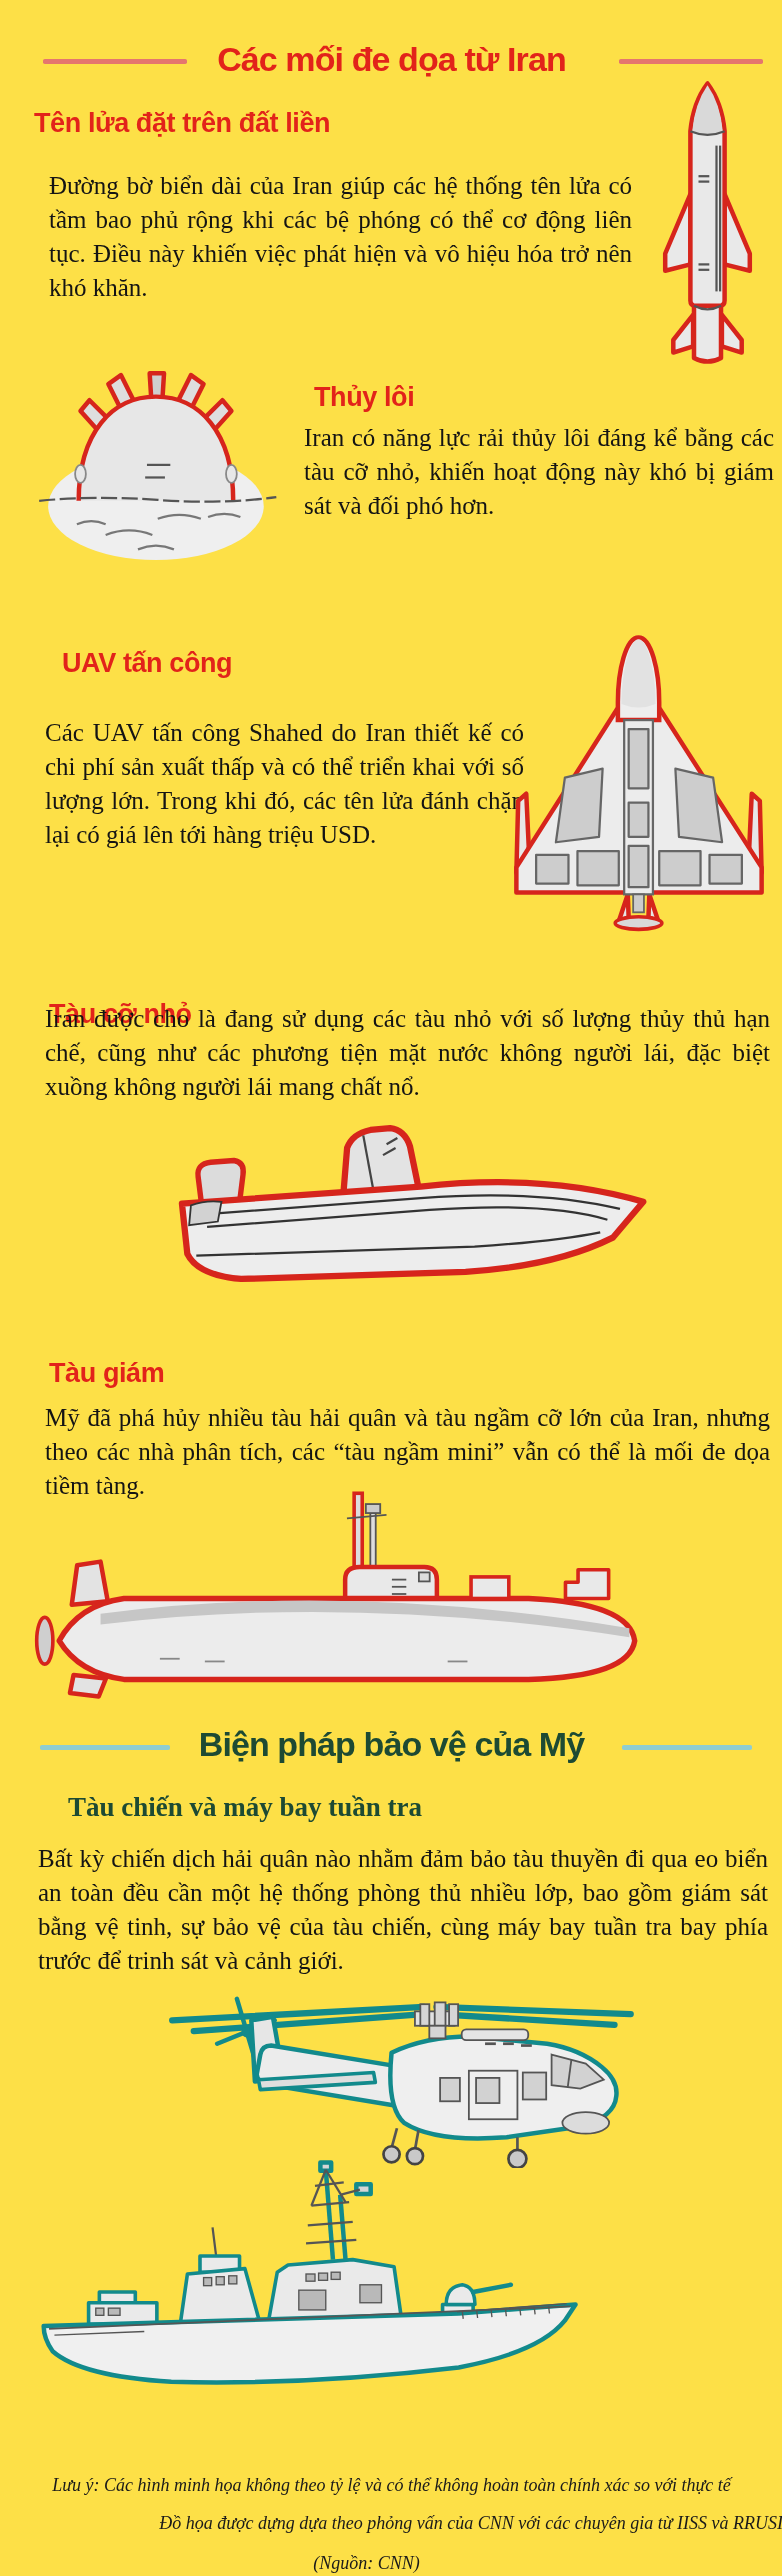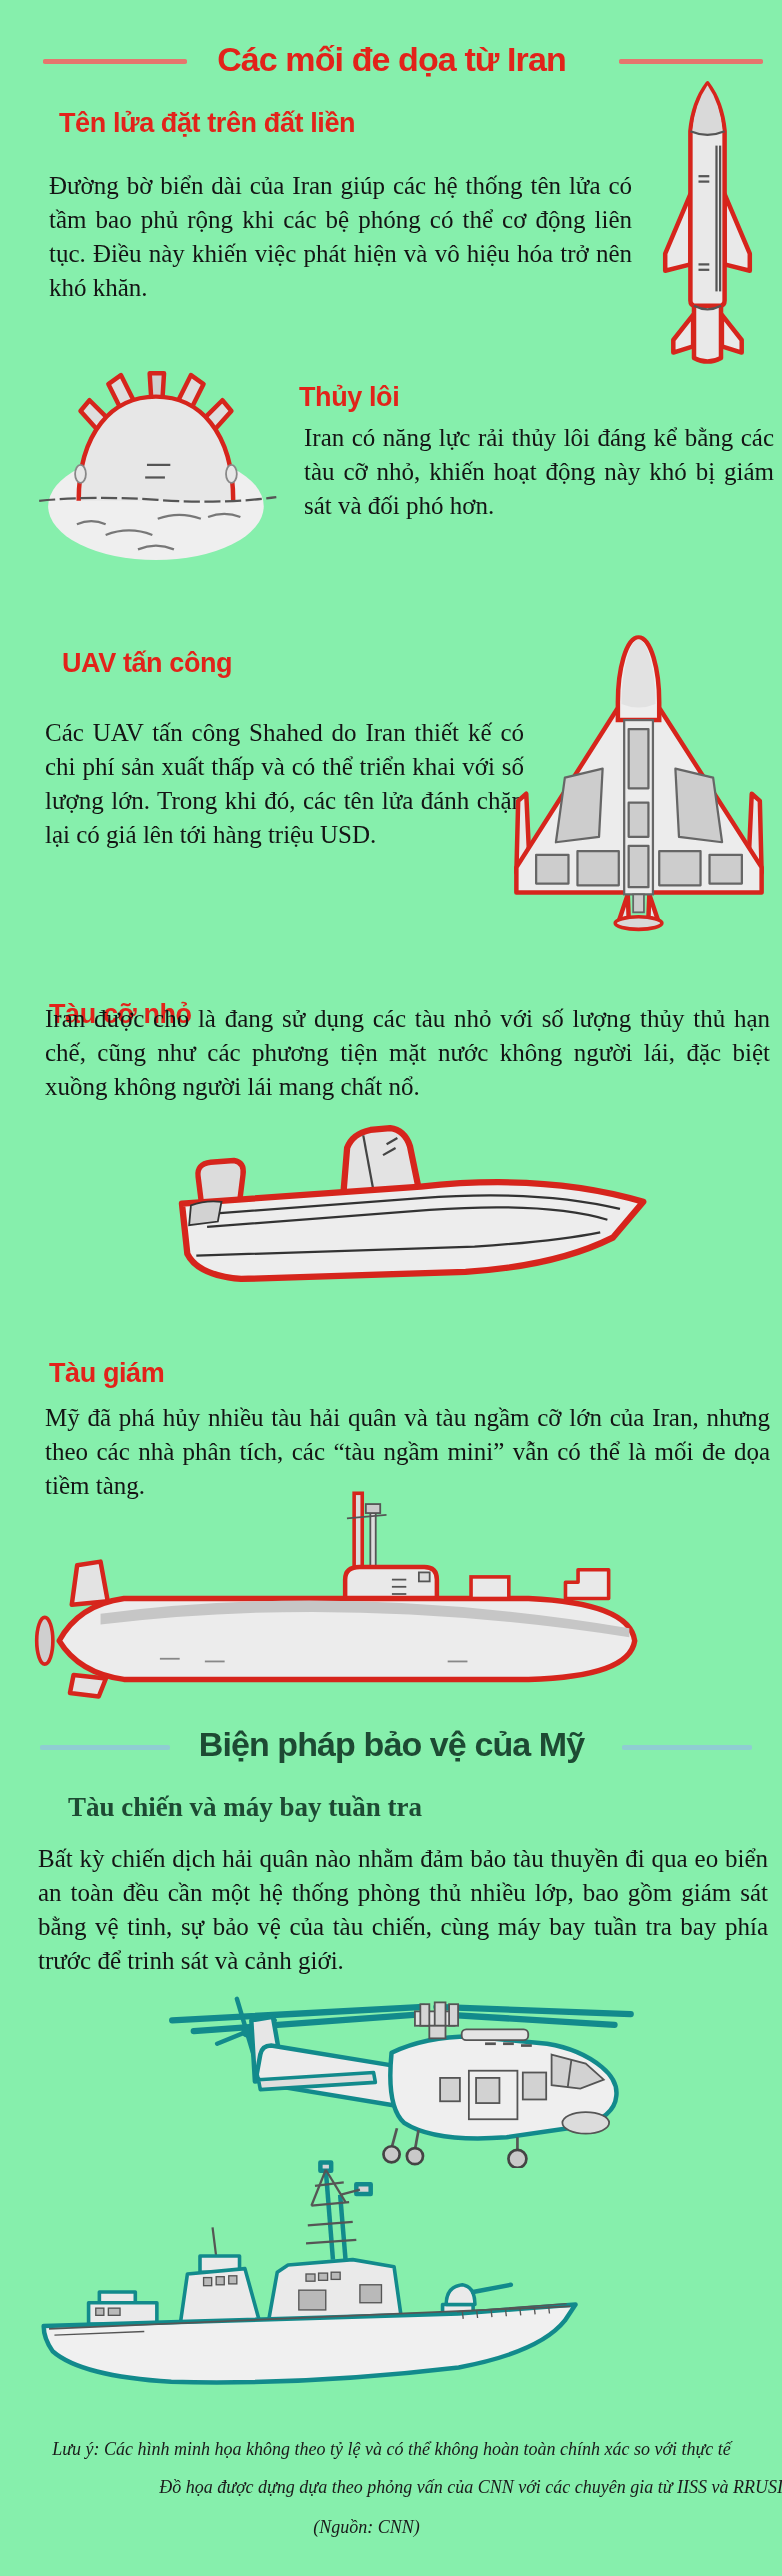--- a/index.html
+++ b/index.html
@@ -6,21 +6,21 @@
     --red:#e2231a;
     --red-line:#e5766e;
     --red-outline:#d6251c;
     --green:#1d4a33;
     --teal:#128a8c;
     --teal-line:#8fcdd2;
     --ink:#141414;
   }
   *{margin:0;padding:0;box-sizing:border-box;}
   body{background:#ffffff;font-family:"Liberation Serif",serif;}
-  .canvas{position:relative;width:783px;height:2576px;background:#86efac;overflow:hidden;margin:0 auto;padding-left:44px;}
+  .canvas{position:relative;width:783px;height:2576px;background:#fde047;overflow:hidden;margin:0 auto;padding-left:44px;}
   .abs{position:absolute;}
   .main-title{
     font-family:"Liberation Sans",sans-serif;
     font-weight:bold;font-size:34px;letter-spacing:-0.9px;
     text-align:center;width:783px;
   }
   .title-iran{color:var(--red);}
   .title-us{color:var(--green);}
   .rule{height:4.5px;border-radius:1.8px;}
   .rule.red{background:var(--red-line);}
@@ -35,35 +35,35 @@
     color:var(--green);letter-spacing:0;margin-left:25px;
   }
   .body-text{
     font-family:"Liberation Serif",serif;
     font-weight:400;font-size:25px;line-height:1.36;
     color:var(--ink);text-align:justify;
   }
   .footnote{
     font-family:"Liberation Serif",serif;
     font-style:italic;font-size:18px;color:#1a1a1a;
-    width:783px;text-align:center;
+    width:783px;text-align:center;margin-top:36px;
   }
   .footnote.src{text-align:center;padding-right:50px;font-style:italic;}
   svg{display:block;}
 </style>
 </head>
 <body>
 
 <div class="canvas">
 
   <div class="abs rule red" style="left:43px;top:59px;width:144px;"></div>
   <h1 class="abs main-title title-iran" style="left:0;top:40px;">Các mối đe dọa từ Iran</h1>
   <div class="abs rule red" style="left:619px;top:59px;width:144px;"></div>
 
-  <h2 class="abs sec-heading" style="left:59px;top:108px;text-align:right;">Tên lửa đặt trên đất liền</h2>
+  <h2 class="abs sec-heading" style="left:34px;top:108px;text-align:right;">Tên lửa đặt trên đất liền</h2>
   <p class="abs body-text" style="left:49px;top:169px;width:583px;">Đường bờ biển dài của Iran giúp các hệ thống tên lửa có tầm bao phủ rộng khi các bệ phóng có thể cơ động liên tục. Điều này khiến việc phát hiện và vô hiệu hóa trở nên khó khăn.</p>
 
   <svg class="abs" style="left:657px;top:79px;" width="101" height="297" viewBox="0 0 112 330">
     <g stroke="#d6251c" stroke-width="5" stroke-linejoin="round" fill="#e9e9e9">
       <polygon points="37,128 9,194 9,213 37,206"></polygon>
       <polygon points="75,128 103,194 103,213 75,206"></polygon>
       <polygon points="40,262 18,290 18,304 40,297"></polygon>
       <polygon points="72,262 94,290 94,304 72,297"></polygon>
       <path d="M41,246 L41,310 Q56,318 71,310 L71,246 Z"></path>
       <path d="M56,5 Q40,26 37,58 L37,246 Q37,252 43,252 L69,252 Q75,252 75,246 L75,58 Q72,26 56,5 Z"></path>
@@ -100,21 +100,21 @@
       <path d="M18,152 Q80,146 150,151 T 282,148" stroke-dasharray="18 5"></path>
     </g>
     <g stroke="#777" stroke-width="2.5" fill="none">
       <path d="M150,172 q24,-9 48,0"></path>
       <path d="M92,190 q26,-10 52,0"></path>
       <path d="M128,206 q20,-8 40,0"></path>
       <path d="M60,178 q16,-7 32,0"></path>
       <path d="M206,170 q18,-7 36,0"></path>
     </g>
   </svg>
-  <h2 class="abs sec-heading" style="left:299px;top:382px;">Thủy lôi</h2>
+  <h2 class="abs sec-heading" style="left:314px;top:382px;">Thủy lôi</h2>
   <p class="abs body-text" style="left:304px;top:421px;width:470px;">Iran có năng lực rải thủy lôi đáng kể bằng các tàu cỡ nhỏ, khiến hoạt động này khó bị giám sát và đối phó hơn.</p>
 
   <h2 class="abs sec-heading" style="left:49px;top:648px;margin-left:13px;">UAV tấn công</h2>
   <p class="abs body-text" style="left:45px;top:716px;width:479px;">Các UAV tấn công Shahed do Iran thiết kế có chi phí sản xuất thấp và có thể triển khai với số lượng lớn. Trong khi đó, các tên lửa đánh chặn lại có giá lên tới hàng triệu USD.</p>
 
   <svg class="abs" style="left:502px;top:632px;" width="274" height="310" viewBox="0 0 305 345">
     <g fill="#e7e7e7" stroke="#d6251c" stroke-width="5" stroke-linejoin="round">
       <polygon points="18,188 27,180 31,266 16,268"></polygon>
       <polygon points="278,180 287,188 289,268 274,266"></polygon>
       <polygon points="140,292 130,322 141,318"></polygon>

